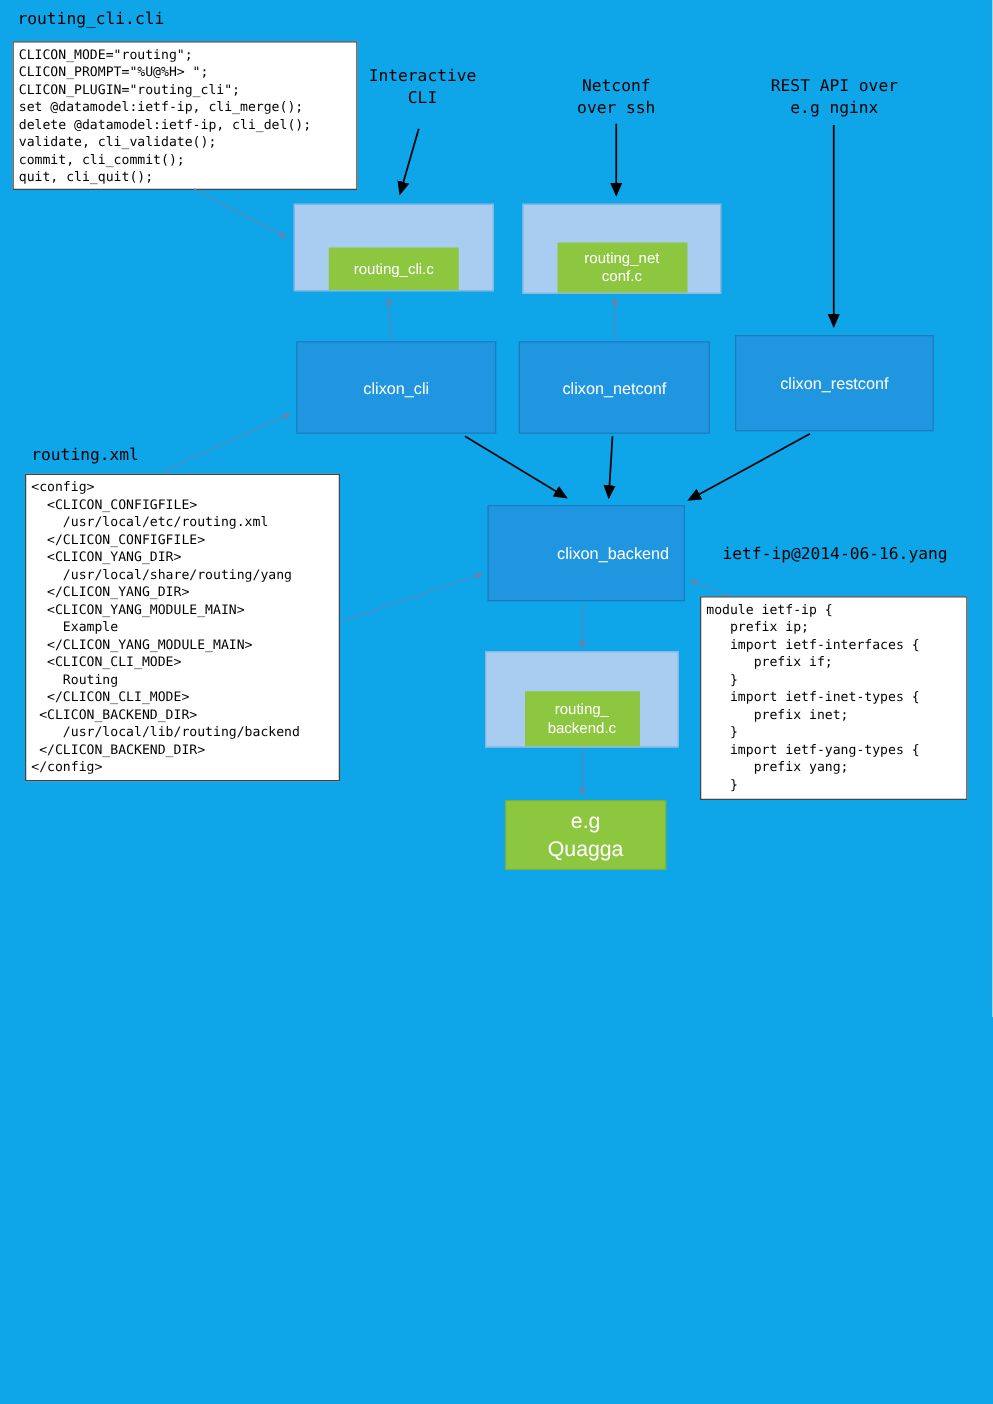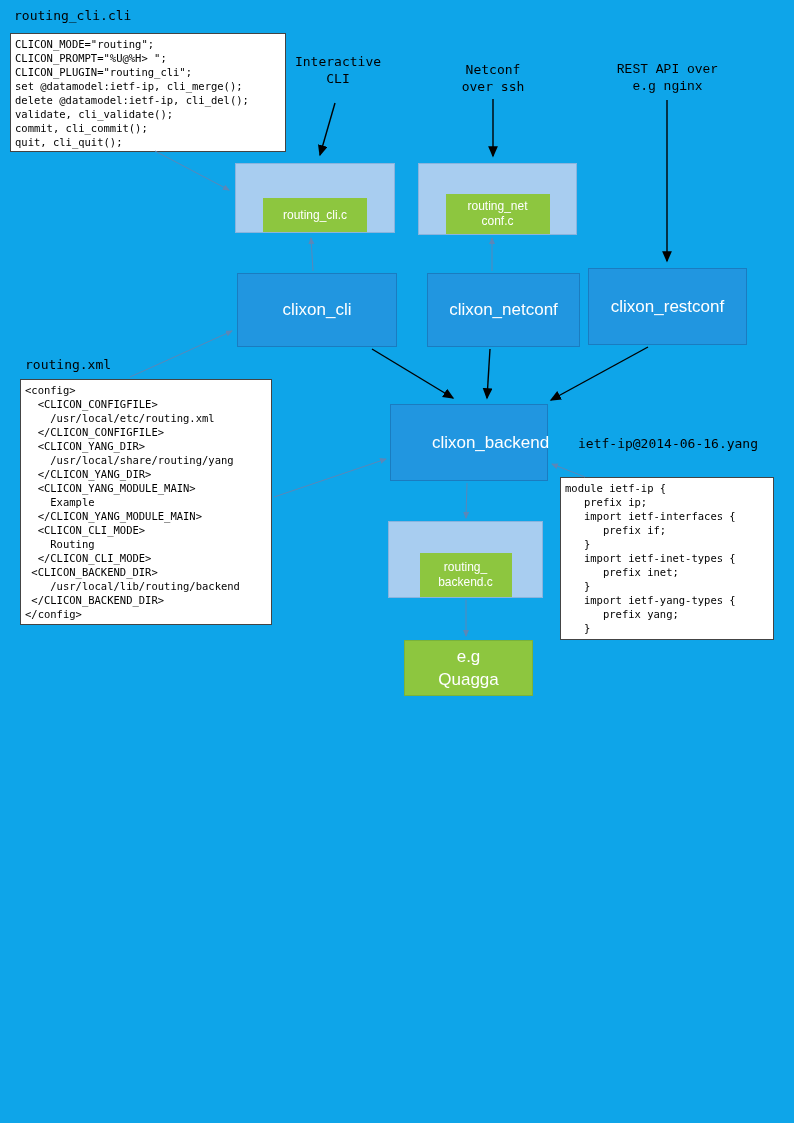--- a/index.html
+++ b/index.html
@@ -24,48 +24,48 @@
     white-space:pre-line;text-align:center;line-height:17px;
   }
   .codebox{
     position:absolute;background:#fff;border:1px solid #444;
     font-family:"DejaVu Sans Mono",monospace;font-size:10.5px;line-height:14px;
     color:#000;white-space:pre;padding:3px 4px;box-sizing:border-box;overflow:hidden;
   }
   .node-blue{
     position:absolute;background:var(--node-blue);border:1px solid #1a7cc0;
     display:flex;align-items:center;justify-content:center;
-    color:#fff;font-size:17px;box-sizing:border-box;
+    color:#fff;font-size:13px;box-sizing:border-box;
   }
   .node-lightblue{
     position:absolute;background:var(--node-light-blue);border:1px solid #8ab4de;
     display:flex;align-items:flex-end;justify-content:center;box-sizing:border-box;
   }
   .inner-green{
     background:var(--node-green);color:#fff;font-size:12px;line-height:15px;
     display:flex;align-items:center;justify-content:center;text-align:center;
     white-space:pre-line;box-sizing:border-box;
   }
   .node-green-big{
     position:absolute;background:var(--node-green);border:1px solid #7ab33a;
     display:flex;align-items:center;justify-content:center;text-align:center;
     color:#fff;font-size:17px;line-height:23px;white-space:pre-line;box-sizing:border-box;
   }
   
   .lbl-routing-cli{left:14px;top:8px;}
   .codebox-cli{left:10px;top:33px;width:276px;height:119px;}
   .lbl-interactive{left:283px;top:53px;width:110px;}
   .lbl-netconf{left:448px;top:61px;width:90px;}
-  .lbl-rest{left:600px;top:61px;width:135px;font-family:Liberation Mono, monospace;}
+  .lbl-rest{left:600px;top:61px;width:135px;}
   .node-routing-cli-c{left:235px;top:163px;width:160px;height:70px;}
   .node-routing-cli-c .inner-green{width:104px;height:34px;}
   .node-routing-netconf-c{left:418px;top:163px;width:159px;height:72px;}
   .node-routing-netconf-c .inner-green{width:104px;height:40px;}
   .node-clixon-cli{left:237px;top:273px;width:160px;height:74px;}
-  .node-clixon-netconf{left:427px;top:273px;width:153px;height:74px;}
+  .node-clixon-netconf{left:415px;top:273px;width:153px;height:74px;}
   .node-clixon-restconf{left:588px;top:268px;width:159px;height:77px;}
   .node-clixon-backend{left:390px;top:404px;width:158px;height:77px;padding-left:43px;}
   .node-routing-backend-c{left:388px;top:521px;width:155px;height:77px;}
   .node-routing-backend-c .inner-green{width:92px;height:44px;}
   .node-quagga{left:404px;top:640px;width:129px;height:56px;}
   .lbl-routing-xml{left:25px;top:357px;}
   .codebox-xml{left:20px;top:379px;width:252px;height:246px;}
   .lbl-yang{left:578px;top:436px;}
   .codebox-yang{left:560px;top:477px;width:214px;height:163px;}
 </style>

